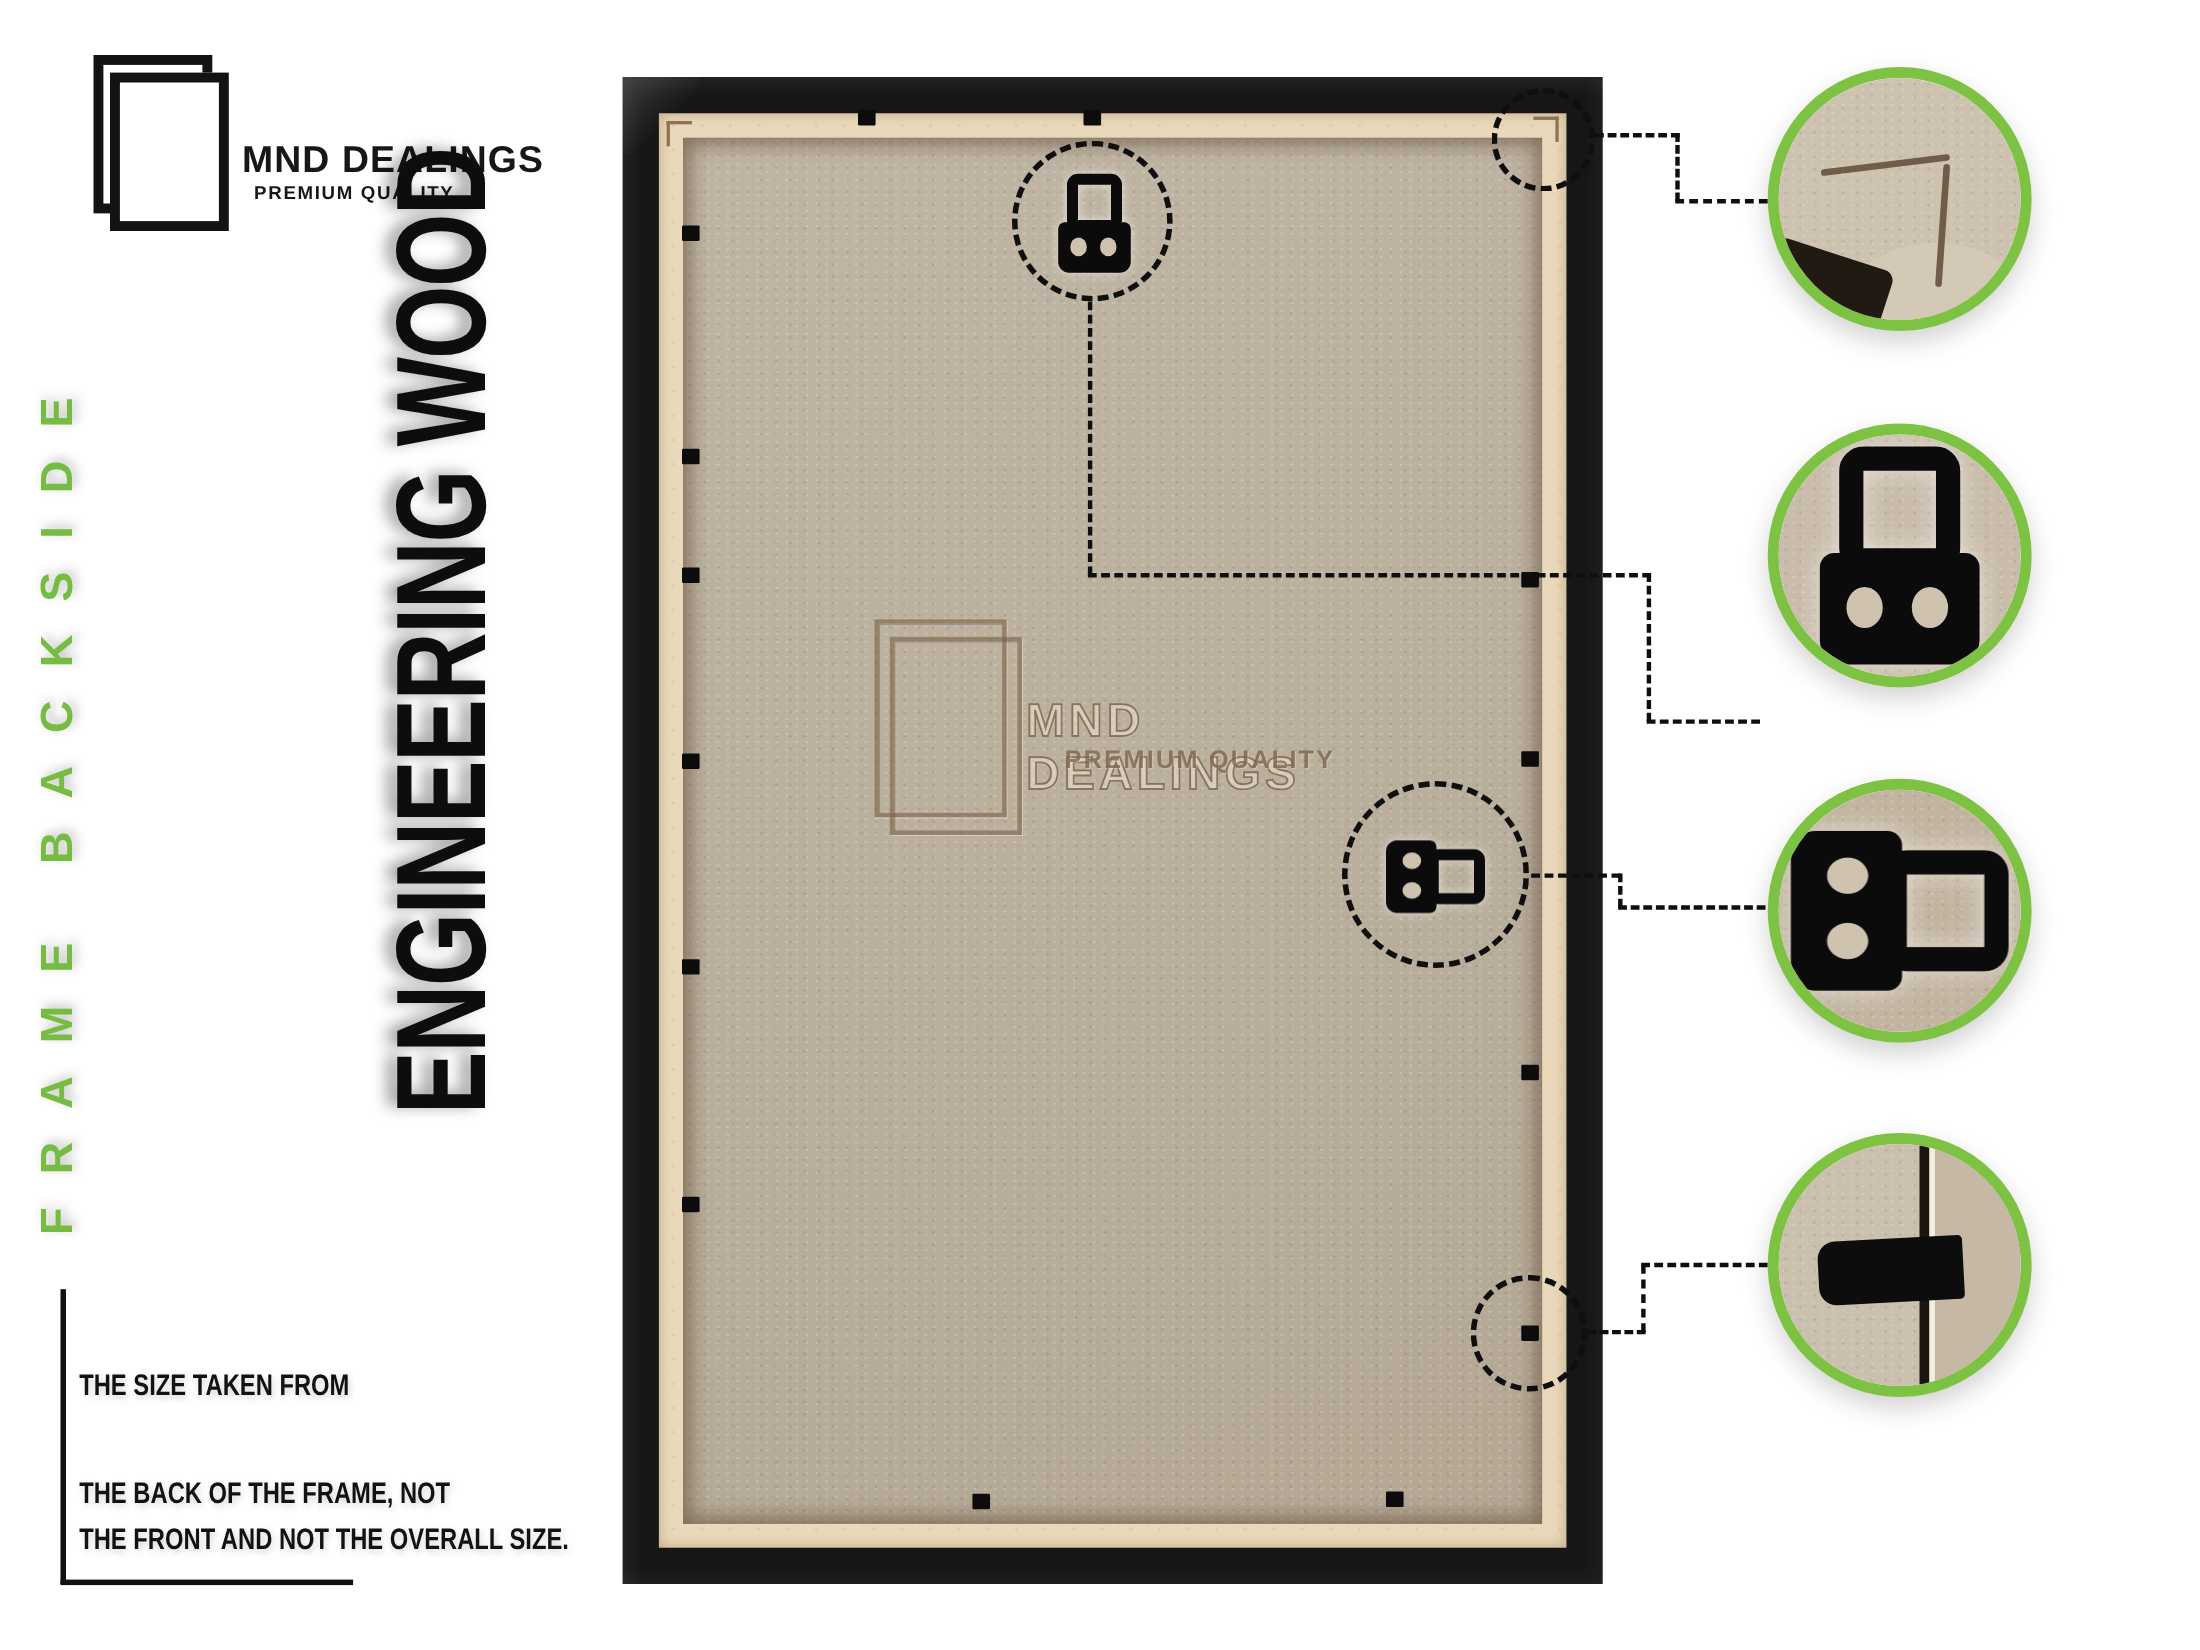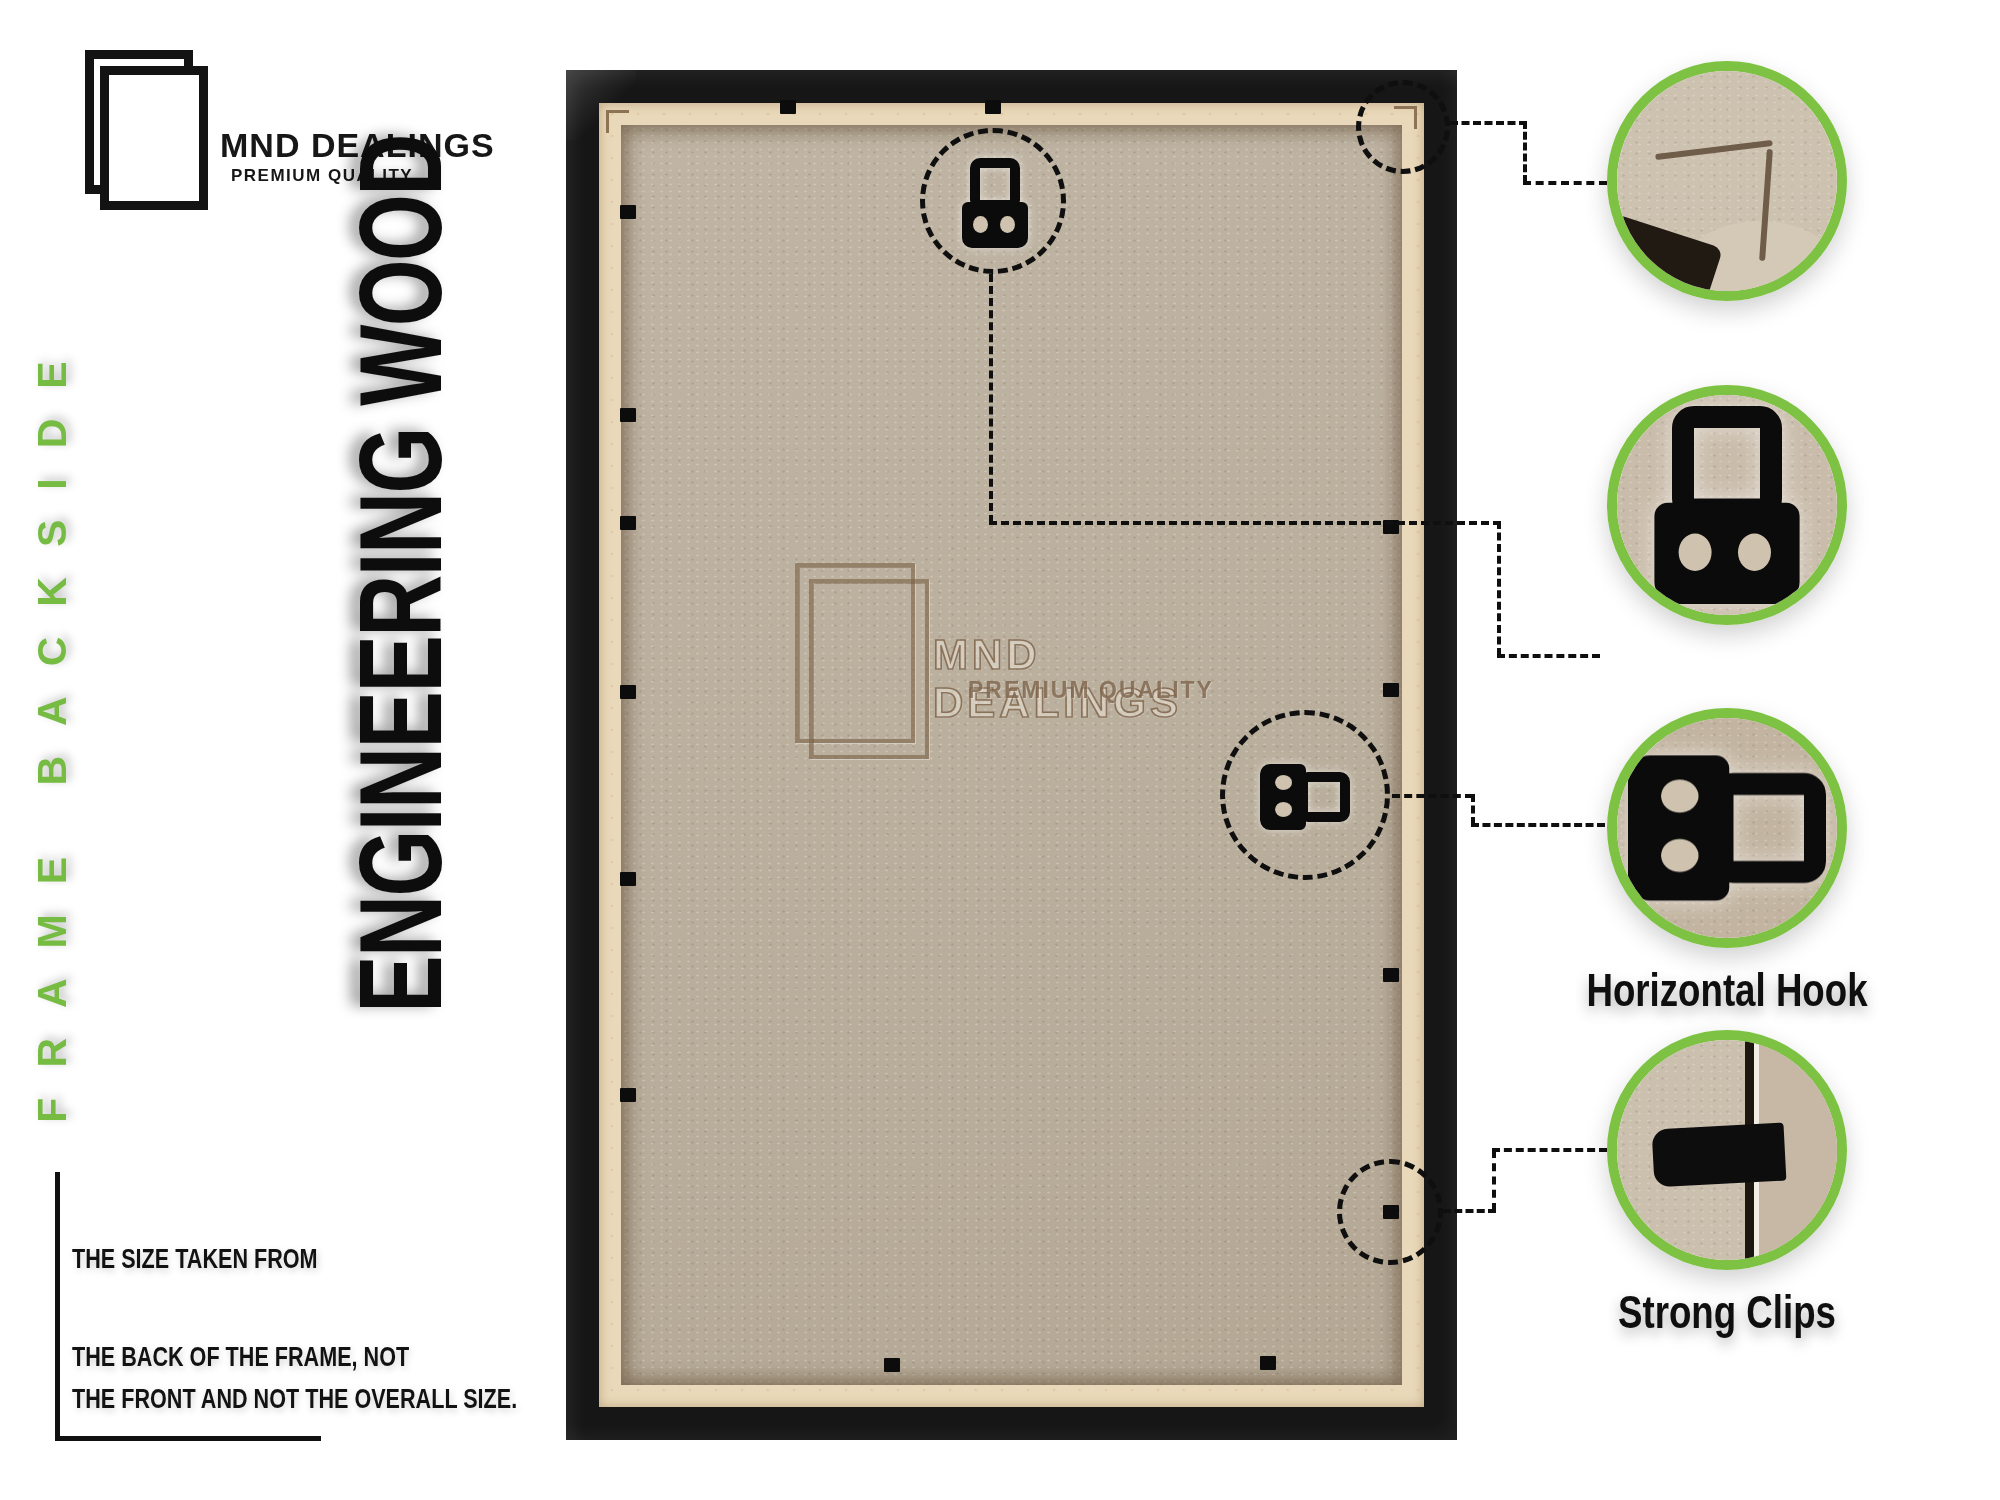--- a/index.html
+++ b/index.html
@@ -204,25 +204,23 @@
     <div class="cc-inner" style="background-color:#c2b4a0;">
       <div class="hook" style="position:absolute;left:50%;top:50%;transform:translate(-50%,-50%) rotate(90deg) scale(2.2);">
         <div class="loop"></div>
         <div class="plate">
           <div class="hole h1"></div>
           <div class="hole h2"></div>
         </div>
       </div>
     </div>
   </div>
-  <div class="abs callout-label" style="left:1727px;top:962px;"><span class="cond">Horizontal Hook</span></div>
 
   <div class="abs callout-circle" style="top:1030px;">
     <div class="cc-inner" style="background-color:#cbbfae;">
       <div class="abs seam-right"></div>
       <div class="abs seam-dark"></div>
       <div class="abs seam-light"></div>
       <div class="abs clip-tab"></div>
     </div>
   </div>
-  <div class="abs callout-label" style="left:1727px;top:1284px;"><span class="cond">Strong Clips</span></div>
 
 </div>
 
 </body></html>

